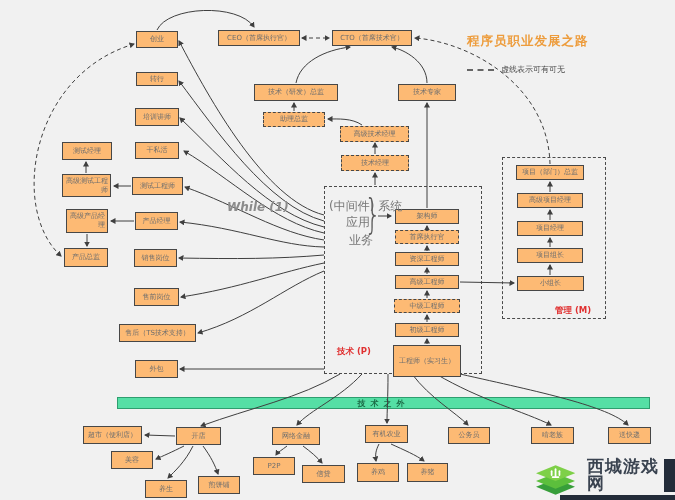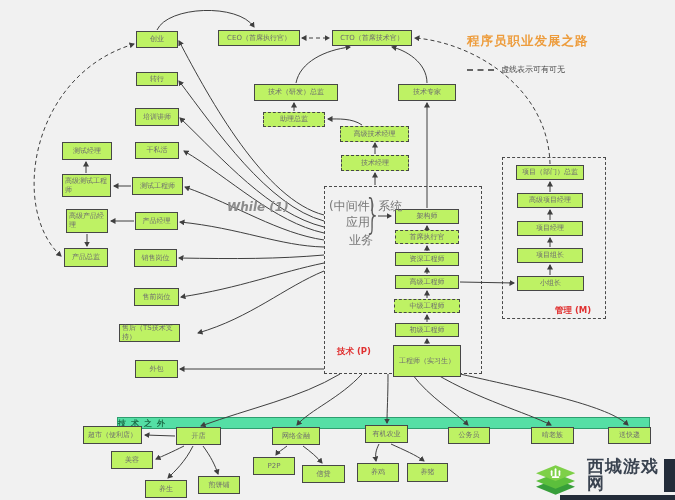--- a/index.html
+++ b/index.html
@@ -1,41 +1,41 @@
 <!DOCTYPE html>
 <html><head>
 <meta charset="utf-8">
 <style>
   html,body{margin:0;padding:0;}
   body{font-family:"DejaVu Sans","Liberation Sans",sans-serif;}
   #stage{position:relative;width:675px;height:500px;background:#f1f1f1;overflow:hidden;}
 
-  .node{position:absolute;background:#bef264;border:1px solid #474747;color:#6e6e6e;
+  .node{position:absolute;background:#fdba74;border:1px solid #474747;color:#6e6e6e;
         font-size:7px;line-height:1.25;display:flex;align-items:center;justify-content:center;
-        text-align:left;box-sizing:border-box;z-index:3;padding:0 2px;}
+        text-align:right;box-sizing:border-box;z-index:3;padding:0 2px;}
   .node.dashed{border-style:dashed;}
 
   .container-box{position:absolute;border:1.2px dashed #4a4a4a;background:transparent;z-index:1;box-sizing:border-box;}
 
   svg.wires{position:absolute;left:0;top:0;z-index:2;pointer-events:none;}
 
   .lbl{position:absolute;z-index:4;white-space:nowrap;}
   .title{left:467px;top:33px;font-size:12.5px;font-weight:bold;color:#ED9C3C;letter-spacing:1px;}
   .legend-dash{left:467px;top:69px;width:27px;height:0;border-top:2px dashed #666;z-index:4;position:absolute;}
   .legend-text{left:501px;top:64px;font-size:8px;color:#4a4a4a;}
   .note{left:467px;top:84px;font-size:8px;color:#383838;}
   .while1{left:227px;top:200px;font-size:12px;font-weight:bold;font-style:italic;color:#8b8b8b;}
   .track{font-size:8.5px;font-weight:bold;color:#E03030;}
   .techp{left:337px;top:346px;}
   .mgmtm{left:555px;top:305px;}
   .archlbl{font-size:12px;color:#777;}
   .brace{left:360px;top:194px;font-size:40px;font-weight:300;color:#5a5a5a;transform:scaleX(.65);line-height:1;}
 
   .bar{position:absolute;left:117px;top:397px;width:533px;height:12px;background:#55DFA5;
-       border:1px solid #2E9E6F;z-index:1;display:flex;align-items:center;box-sizing:border-box;margin-top:20px;}
+       border:1px solid #2E9E6F;z-index:1;display:flex;align-items:center;justify-content:center;box-sizing:border-box;}
   .bar span{font-size:8px;font-weight:bold;color:#1c6b47;letter-spacing:5px;}
 
   .watermark{position:absolute;left:536px;top:458px;z-index:5;display:flex;align-items:center;}
   .wm-text{margin-left:12px;}
   .wm-name{font-size:17px;font-weight:bold;color:#3A4350;letter-spacing:1px;line-height:1;}
   .wm-slug{font-size:5px;color:#76b94a;letter-spacing:1.6px;margin-top:2px;}
   .wm-bar-v{position:absolute;left:664px;top:459px;width:11px;height:33px;background:#232c39;z-index:5;}
   .wm-bar-h{position:absolute;left:560px;top:495px;width:115px;height:5px;background:#232c39;z-index:5;}
 </style>
 </head>
@@ -143,21 +143,21 @@
   <div class="node" style="left:135px;top:108px;width:44px;height:18px">培训讲师</div>
   <div class="node" style="left:135px;top:142px;width:44px;height:17px">干私活</div>
   <div class="node" style="left:132px;top:177px;width:51px;height:18px">测试工程师</div>
   <div class="node" style="left:62px;top:174px;width:49px;height:23px">高级测试工程师</div>
   <div class="node" style="left:62px;top:142px;width:50px;height:18px">测试经理</div>
   <div class="node" style="left:135px;top:212px;width:43px;height:18px">产品经理</div>
   <div class="node" style="left:66px;top:209px;width:42px;height:24px">高级产品经理</div>
   <div class="node" style="left:64px;top:248px;width:44px;height:19px">产品总监</div>
   <div class="node" style="left:134px;top:249px;width:43px;height:18px">销售岗位</div>
   <div class="node" style="left:134px;top:288px;width:45px;height:18px">售前岗位</div>
-  <div class="node" style="left:119px;top:324px;width:61px;height:18px">售后（TS技术支持）</div>
+  <div class="node" style="left:119px;top:324px;width:77px;height:18px">售后（TS技术支持）</div>
   <div class="node" style="left:135px;top:360px;width:43px;height:18px">外包</div>
 
   <div class="node" style="left:395px;top:209px;width:64px;height:15px">架构师</div>
   <div class="node dashed" style="left:395px;top:230px;width:64px;height:14px">首席执行官</div>
   <div class="node" style="left:395px;top:252px;width:64px;height:14px">资深工程师</div>
   <div class="node" style="left:395px;top:275px;width:64px;height:14px">高级工程师</div>
   <div class="node dashed" style="left:394px;top:299px;width:66px;height:14px">中级工程师</div>
   <div class="node" style="left:395px;top:323px;width:64px;height:14px">初级工程师</div>
   <div class="node" style="left:393px;top:345px;width:68px;height:32px">工程师（实习生）</div>
 

